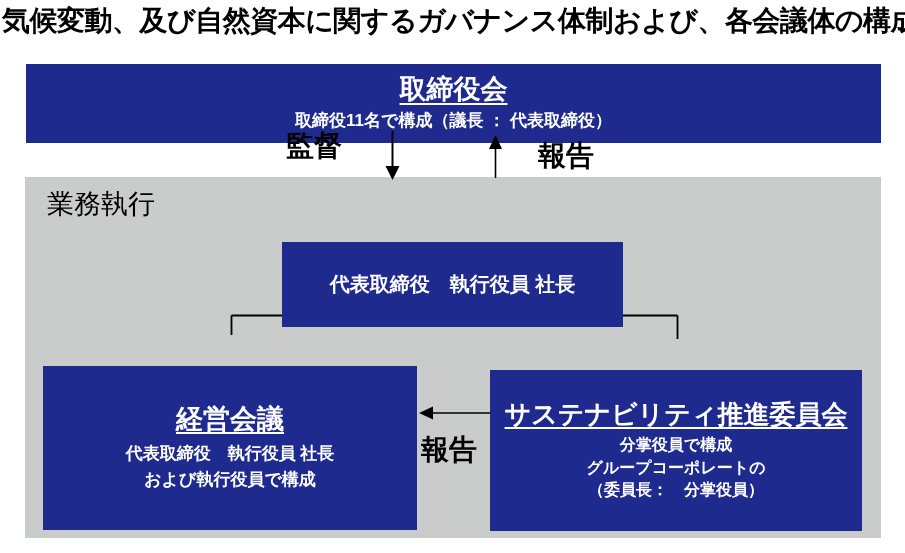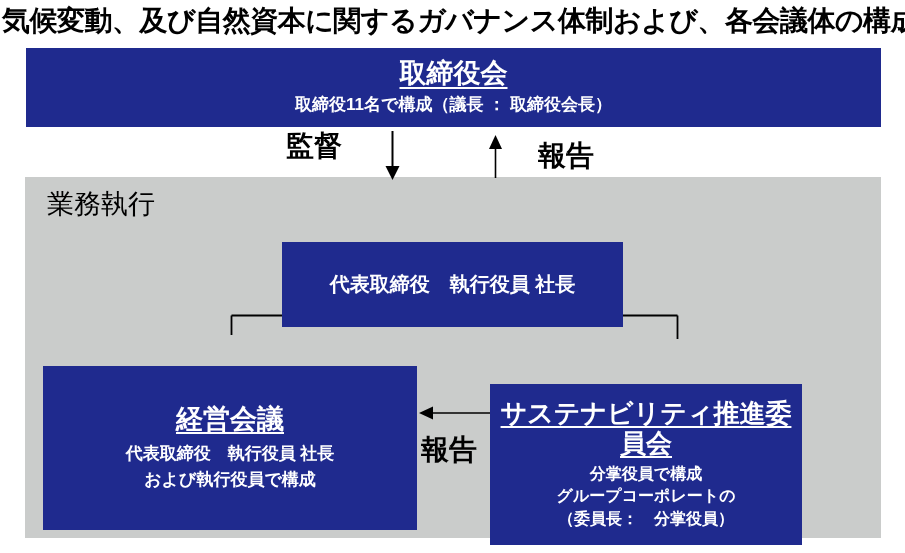--- a/index.html
+++ b/index.html
@@ -5,21 +5,21 @@
   html,body{margin:0;padding:0;background:#fff;}
   .canvas{
     position:relative;width:905px;height:553px;background:#ffffff;overflow:hidden;
     font-family:"Liberation Sans","DejaVu Sans",sans-serif;color:#000;padding-left:40px;
   }
   .title{
     position:absolute;left:2px;top:2px;width:903px;margin:0;
     font-size:28px;font-weight:bold;letter-spacing:-0.5px;white-space:nowrap;color:#000;
   }
   .board-box{
-    position:absolute;left:26px;top:48px;width:855px;height:79px;background:#1f2a8e;
+    position:absolute;left:26px;top:64px;width:855px;height:79px;background:#1f2a8e;
     display:flex;flex-direction:column;align-items:center;justify-content:center;gap:5px;
   }
   .board-title{
     color:#fff;font-size:27px;font-weight:bold;line-height:1.05;
     text-decoration:underline;text-underline-offset:5px;text-decoration-thickness:2px;
   }
   .board-sub{color:#fff;font-size:17px;font-weight:bold;}
   .flow-label{
     position:absolute;font-size:28px;font-weight:bold;color:#000;line-height:1;white-space:nowrap;
   }
@@ -33,39 +33,39 @@
     position:absolute;left:47px;top:190px;font-size:27px;font-weight:500;color:#000;line-height:1.1;
   }
   .connectors{position:absolute;left:0;top:0;pointer-events:none;}
   .blue-box{
     position:absolute;background:#1f2a8e;color:#fff;
     display:flex;flex-direction:column;align-items:center;justify-content:center;text-align:center;margin-top:32px;
   }
   .president-box{left:282px;top:210px;width:341px;height:85px;}
   .president-box .box-main{font-size:20px;font-weight:bold;}
   .management-box{left:43px;top:334px;width:374px;height:164px;gap:3px;}
-  .sustainability-box{left:490px;top:352px;width:312px;height:161px;gap:2px;}
+  .sustainability-box{left:490px;top:338px;width:372px;height:161px;gap:2px;}
   .box-title{
     font-size:27px;font-weight:bold;line-height:1.15;margin-bottom:5px;
     text-decoration:underline;text-underline-offset:4px;text-decoration-thickness:2px;
   }
   .sustainability-box .box-title{font-size:26px;margin-bottom:3px;}
   .box-line{font-size:17px;font-weight:bold;line-height:1.35;}
   .sustainability-box .box-line{font-size:16px;line-height:1.3;}
 </style>
 </head>
 <body>
 
 <div class="canvas">
 
   <h1 class="title">気候変動、及び自然資本に関するガバナンス体制および、各会議体の構成</h1>
 
   <div class="board-box">
     <div class="board-title">取締役会</div>
-    <div class="board-sub">取締役11名で構成（議長 ： 取締役会長）</div>
+    <div class="board-sub">取締役11名で構成（議長 ： 代表取締役）</div>
   </div>
 
   <div class="exec-area"></div>
 
   <svg class="connectors" width="905" height="553" viewBox="0 0 905 553">
     <g>
       <line x1="392.5" y1="131" x2="392.5" y2="169" stroke="#000" stroke-width="2"></line>
       <polygon points="392.5,180 385.5,166 399.5,166" fill="#000"></polygon>
     </g>
     <g>

